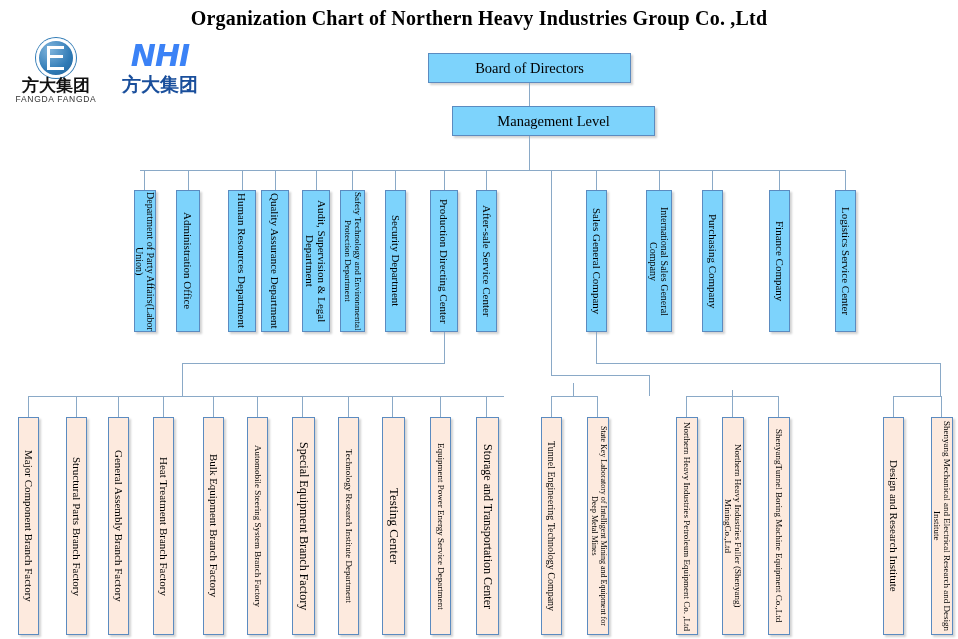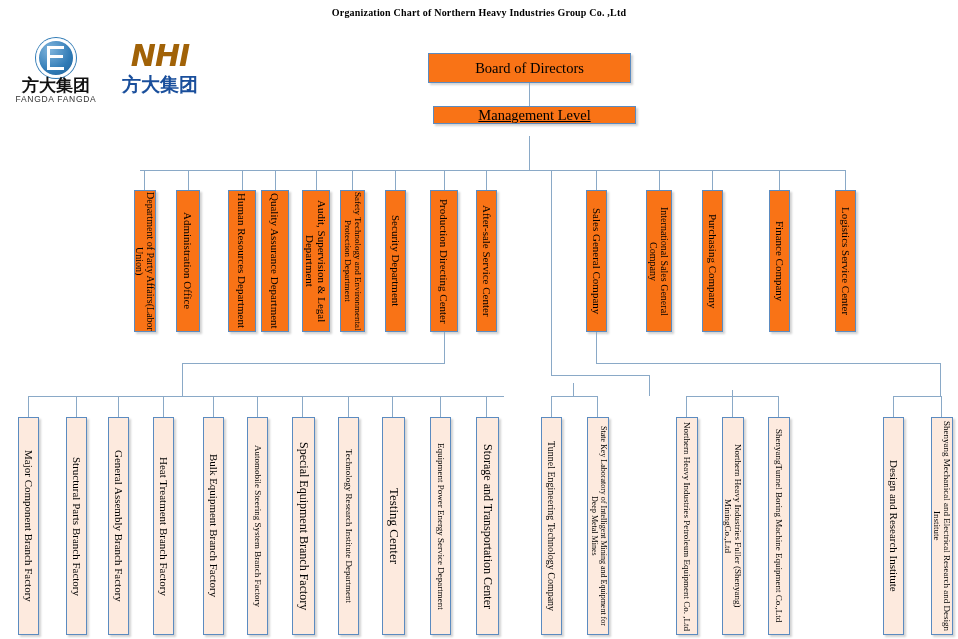--- a/index.html
+++ b/index.html
@@ -21,21 +21,21 @@
     width: 958px;
     height: 639px;
   }
 
   
   .chart-title {
     position: absolute;
     left: 0; top: 7px;
     width: 958px;
     text-align: center;
-    font-size: 10px;
+    font-size: 20px;
     font-weight: bold;
     letter-spacing: 0.2px;
     font-family: "Liberation Serif", "DejaVu Serif", serif;
   }
 
   
   .logos {
     position: absolute;
     left: 14px; top: 38px;
     width: 200px; height: 68px;
@@ -98,21 +98,21 @@
     width: 100px; height: 62px;
   }
   .nhi-en {
     position: absolute;
     left: 0; top: 0;
     width: 100px;
     text-align: center;
     font-size: 30px;
     font-weight: bold;
     font-style: italic;
-    color: #a16207;
+    color: #3b82f6;
     font-family: "DejaVu Sans", sans-serif;
     line-height: 32px;
     letter-spacing: -1px;
   }
   .nhi-cn {
     position: absolute;
     left: 0; top: 34px;
     width: 100px;
     text-align: center;
     font-size: 19px;
@@ -128,21 +128,21 @@
     background: #8aa9c7;
   }
   .ln-h { height: 1px; }
   .ln-v { width: 1px; }
 
   
   .box {
     position: absolute;
     box-sizing: border-box;
     border: 1px solid #5b8bc0;
-    background: #f97316;
+    background: #7dd3fc;
     box-shadow: 2px 2px 2px rgba(0,0,0,0.18);
     display: flex;
     align-items: center;
     justify-content: center;
     overflow: hidden;
   }
   .box.peach { background: #fdeade; }
   .box-h .lbl {
     font-size: 14.5px;
     text-align: center;
@@ -182,21 +182,21 @@
       <div class="nhi-cn">方大集团</div>
     </div>
   </div>
 
   <div class="box box-h" style="left:428px; top:53px; width:203px; height:30px;">
     <span class="lbl">Board of Directors</span>
   </div>
 
   <div class="ln ln-v" style="left:529px; top:83px; height:23px;"></div>
 
-  <div class="box box-h" style="left:433px; top:106px; width:203px; height:18px;text-decoration:underline;">
+  <div class="box box-h" style="left:452px; top:106px; width:203px; height:30px;">
     <span class="lbl">Management Level</span>
   </div>
 
   <div class="ln ln-v" style="left:529px; top:136px; height:34px;"></div>
 
   <div class="ln ln-h" style="left:140px; top:170px; width:706px;"></div>
 
   <div class="ln ln-v" style="left:144px; top:170px; height:20px;"></div>
   <div class="ln ln-v" style="left:188px; top:170px; height:20px;"></div>
   <div class="ln ln-v" style="left:242px; top:170px; height:20px;"></div>

